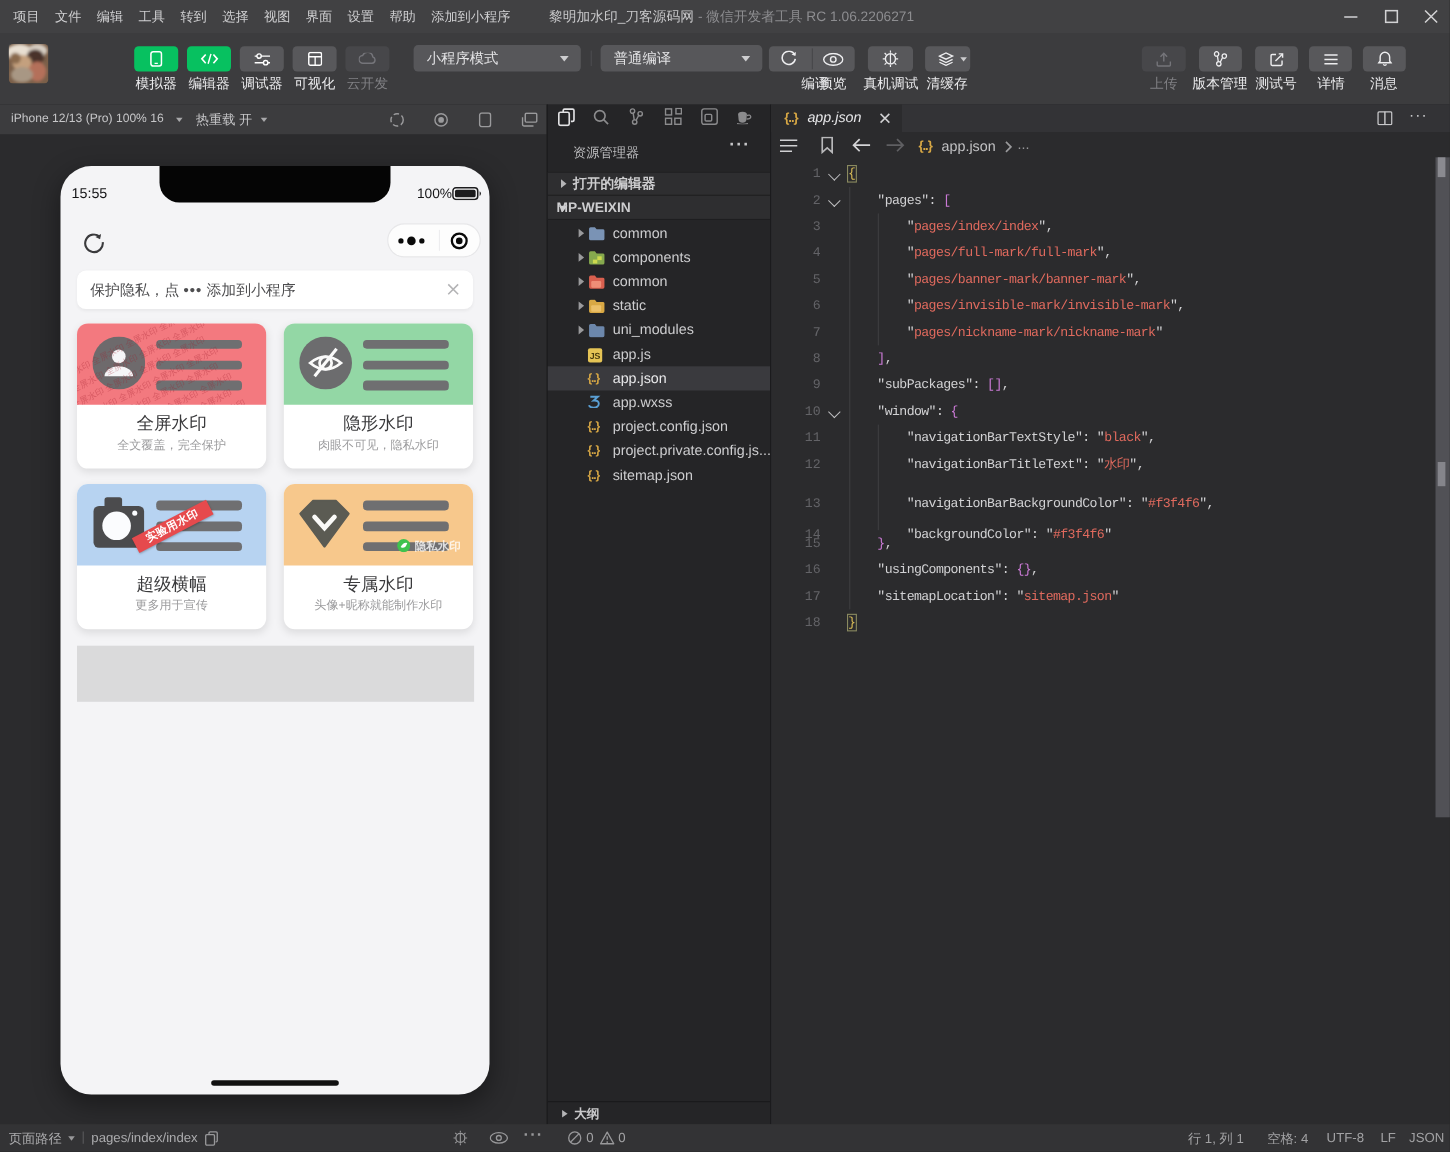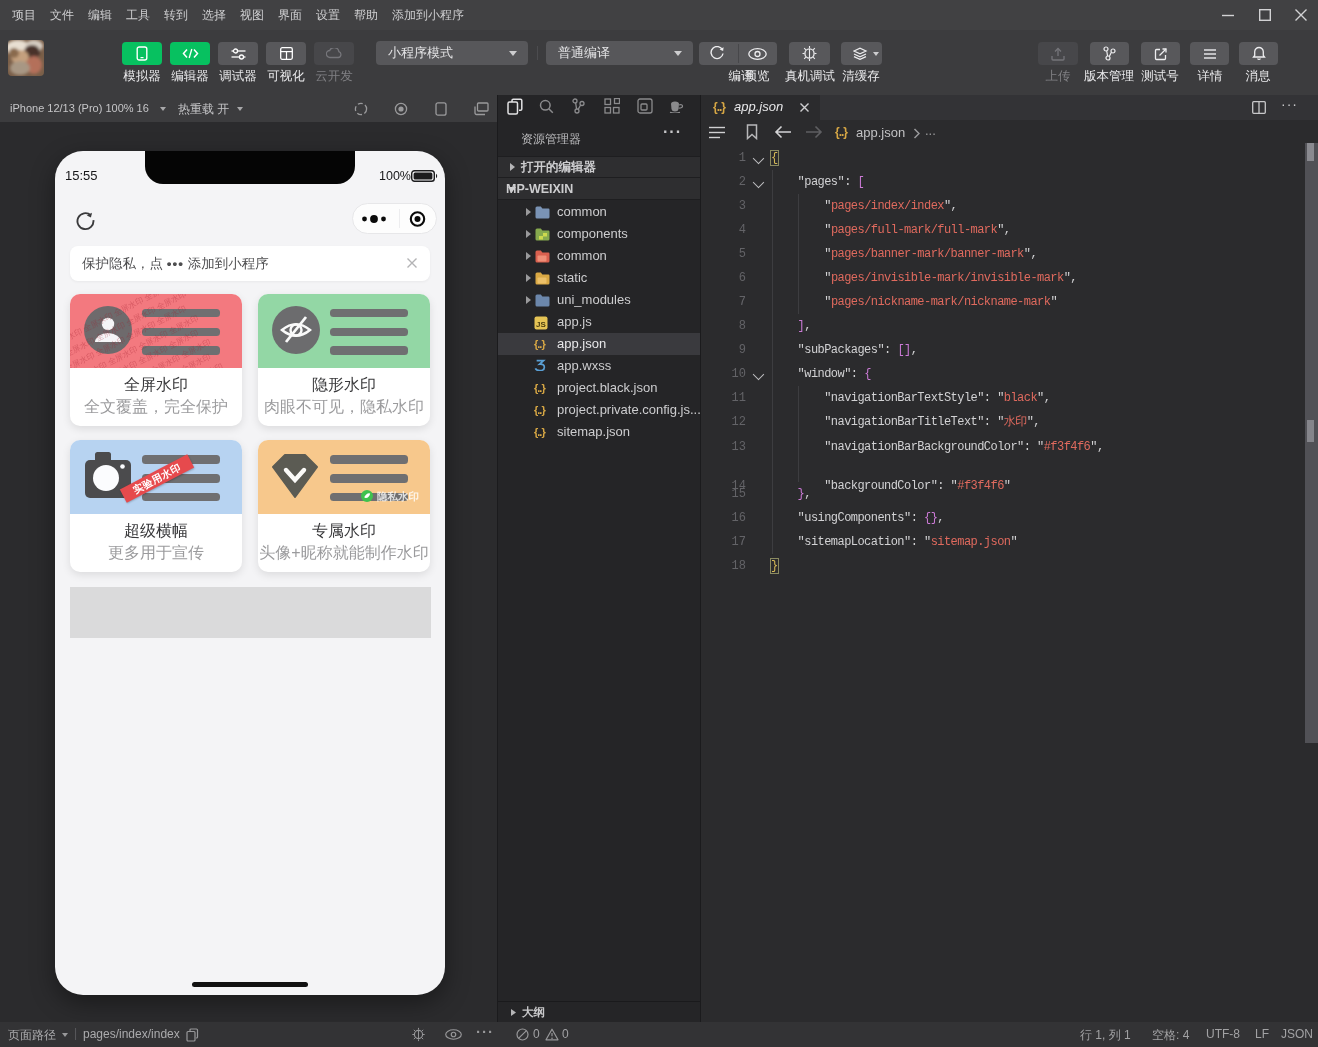--- a/index.html
+++ b/index.html
@@ -36,21 +36,21 @@
   #simbar { position:absolute; left:0; top:0; width:497px; height:27px; background:#3c3c3e;
     color:#c6c6c8; font-size:12px; }
   #phone { position:absolute; left:55px; top:56px; width:390px; height:844px;
     background:#f4f4f6; border-radius:28px; box-shadow:0 8px 24px rgba(0,0,0,.4); }
   #notch { position:absolute; left:90px; top:0; width:210px; height:33px; background:#050505;
     border-radius:0 0 18px 18px; }
   .card { position:absolute; width:172px; height:132px; background:#fff; border-radius:10px;
     box-shadow:0 3px 8px rgba(0,0,0,.10); }
   .banner { position:absolute; left:0; top:0; width:172px; height:74px; border-radius:10px 10px 0 0; overflow:hidden; }
   .ctitle { position:absolute; left:0; top:81px; width:172px; text-align:center; font-size:16px; color:#3a3a3c; }
-  .csub { position:absolute; left:0; top:103px; width:172px; text-align:center; font-size:16px; color:#9b9b9d; }
+  .csub { position:absolute; left:0; top:103px; width:172px; text-align:center; font-size:11px; color:#9b9b9d; }
   .bars span { position:absolute; left:72px; width:78px; height:8.5px; border-radius:3.5px; background:#6f6f71; }
 
   
   #explorer { position:absolute; left:497px; top:95px; width:203px; height:927px; background:#252527;
     border-left:1px solid #1b1b1d; color:#cdcdcf; font-size:13px; }
   .erow { position:absolute; left:0; width:203px; height:22px; line-height:22px; white-space:nowrap; overflow:hidden; }
   .erow .fa { position:absolute; left:27px; top:6px; }
   .erow .fi { position:absolute; left:37px; top:5px; }
   .erow .et { position:absolute; left:59px; }
   .bricon { position:absolute; top:0; color:#d8a845; font-size:11px; font-weight:bold; letter-spacing:-1px; }
@@ -90,20 +90,21 @@
         <span>编辑</span>
         <span>工具</span>
         <span>转到</span>
         <span>选择</span>
         <span>视图</span>
         <span>界面</span>
         <span>设置</span>
         <span>帮助</span>
         <span>添加到小程序</span>
       </div>
+    <div id="wintitle">黎明加水印_刀客源码网 <span class="dim">- 微信开发者工具 RC 1.06.2206271</span></div>
     <svg class="abs" style="left:1221px;top:0" width="14" height="30" viewBox="0 0 14 30">
         <line x1="1" y1="15.5" x2="13" y2="15.5" stroke="#d2d2d4" stroke-width="1.4"></line>
       </svg>
     <svg class="abs" style="left:1258px;top:0" width="14" height="30" viewBox="0 0 14 30">
         <rect x="1.7" y="9.7" width="10.6" height="10.6" fill="none" stroke="#d2d2d4" stroke-width="1.4"></rect>
       </svg>
     <svg class="abs" style="left:1294px;top:0" width="14" height="30" viewBox="0 0 14 30">
         <path d="M1.5 9.5 L12.5 20.5 M12.5 9.5 L1.5 20.5" stroke="#d2d2d4" stroke-width="1.4"></path>
       </svg>
   </div>
@@ -501,21 +502,21 @@
         <span class="et" style="color:#e8e8ea">app.json</span>
       </div>
     <div class="erow" style="top:260px">
         <svg class="fi" style="left:36px;top:4px" width="13" height="12" viewBox="0 0 15 14">
           <path d="M3 2 h8 l-4.5 4 q5.5 -0.5 5.5 3.5 q0 4 -5.5 4 q-4 0 -5 -2.5" fill="none" stroke="#5a9fd4" stroke-width="2"></path>
         </svg>
         <span class="et">app.wxss</span>
       </div>
     <div class="erow" style="top:282px">
         <span class="bricon" style="left:36px">{..}</span>
-        <span class="et">project.black.json</span>
+        <span class="et">project.config.json</span>
       </div>
     <div class="erow" style="top:304px">
         <span class="bricon" style="left:36px">{..}</span>
         <span class="et">project.private.config.js...</span>
       </div>
     <div class="erow" style="top:326px">
         <span class="bricon" style="left:36px">{..}</span>
         <span class="et">sitemap.json</span>
       </div>
 
@@ -574,21 +575,21 @@
       <div class="cl" style="top:48px"><span class="ln">3</span><span class="ct">        "<span class="s">pages/index/index</span>",</span></div>
       <div class="cl" style="top:72px"><span class="ln">4</span><span class="ct">        "<span class="s">pages/full-mark/full-mark</span>",</span></div>
       <div class="cl" style="top:96px"><span class="ln">5</span><span class="ct">        "<span class="s">pages/banner-mark/banner-mark</span>",</span></div>
       <div class="cl" style="top:120px"><span class="ln">6</span><span class="ct">        "<span class="s">pages/invisible-mark/invisible-mark</span>",</span></div>
       <div class="cl" style="top:144px"><span class="ln">7</span><span class="ct">        "<span class="s">pages/nickname-mark/nickname-mark</span>"</span></div>
       <div class="cl" style="top:168px"><span class="ln">8</span><span class="ct">    <span class="b2">]</span>,</span></div>
       <div class="cl" style="top:192px"><span class="ln">9</span><span class="ct">    "subPackages": <span class="b2">[]</span>,</span></div>
       <div class="cl" style="top:216px"><span class="ln">10</span><span class="fold"></span><span class="ct">    "window": <span class="b2">{</span></span></div>
       <div class="cl" style="top:240px"><span class="ln">11</span><span class="ct">        "navigationBarTextStyle": "<span class="s">black</span>",</span></div>
       <div class="cl" style="top:264px"><span class="ln">12</span><span class="ct">        "navigationBarTitleText": "<span class="s">水印</span>",</span></div>
-      <div class="cl" style="top:289px"><span class="ln">13</span><span class="ct">        "navigationBarBackgroundColor": "<span class="s">#f3f4f6</span>",</span></div>
+      <div class="cl" style="top:300px"><span class="ln">13</span><span class="ct">        "navigationBarBackgroundColor": "<span class="s">#f3f4f6</span>",</span></div>
       <div class="cl" style="top:328px"><span class="ln">14</span><span class="ct">        "backgroundColor": "<span class="s">#f3f4f6</span>"</span></div>
       <div class="cl" style="top:336px"><span class="ln">15</span><span class="ct">    <span class="b2">}</span>,</span></div>
       <div class="cl" style="top:360px"><span class="ln">16</span><span class="ct">    "usingComponents": <span class="b2">{}</span>,</span></div>
       <div class="cl" style="top:384px"><span class="ln">17</span><span class="ct">    "sitemapLocation": "<span class="s">sitemap.json</span>"</span></div>
       <div class="cl" style="top:408px"><span class="ln">18</span><span class="ct"><span class="b1 mb">}</span></span></div>
     </div>
     <div class="abs" style="left:604px;top:48px;width:14px;height:600px;background:#515156"></div>
     <div class="abs" style="left:606px;top:48px;width:7px;height:18px;background:#8a8a90"></div>
     <div class="abs" style="left:606px;top:325px;width:7px;height:22px;background:#85858b"></div>
   </div>

